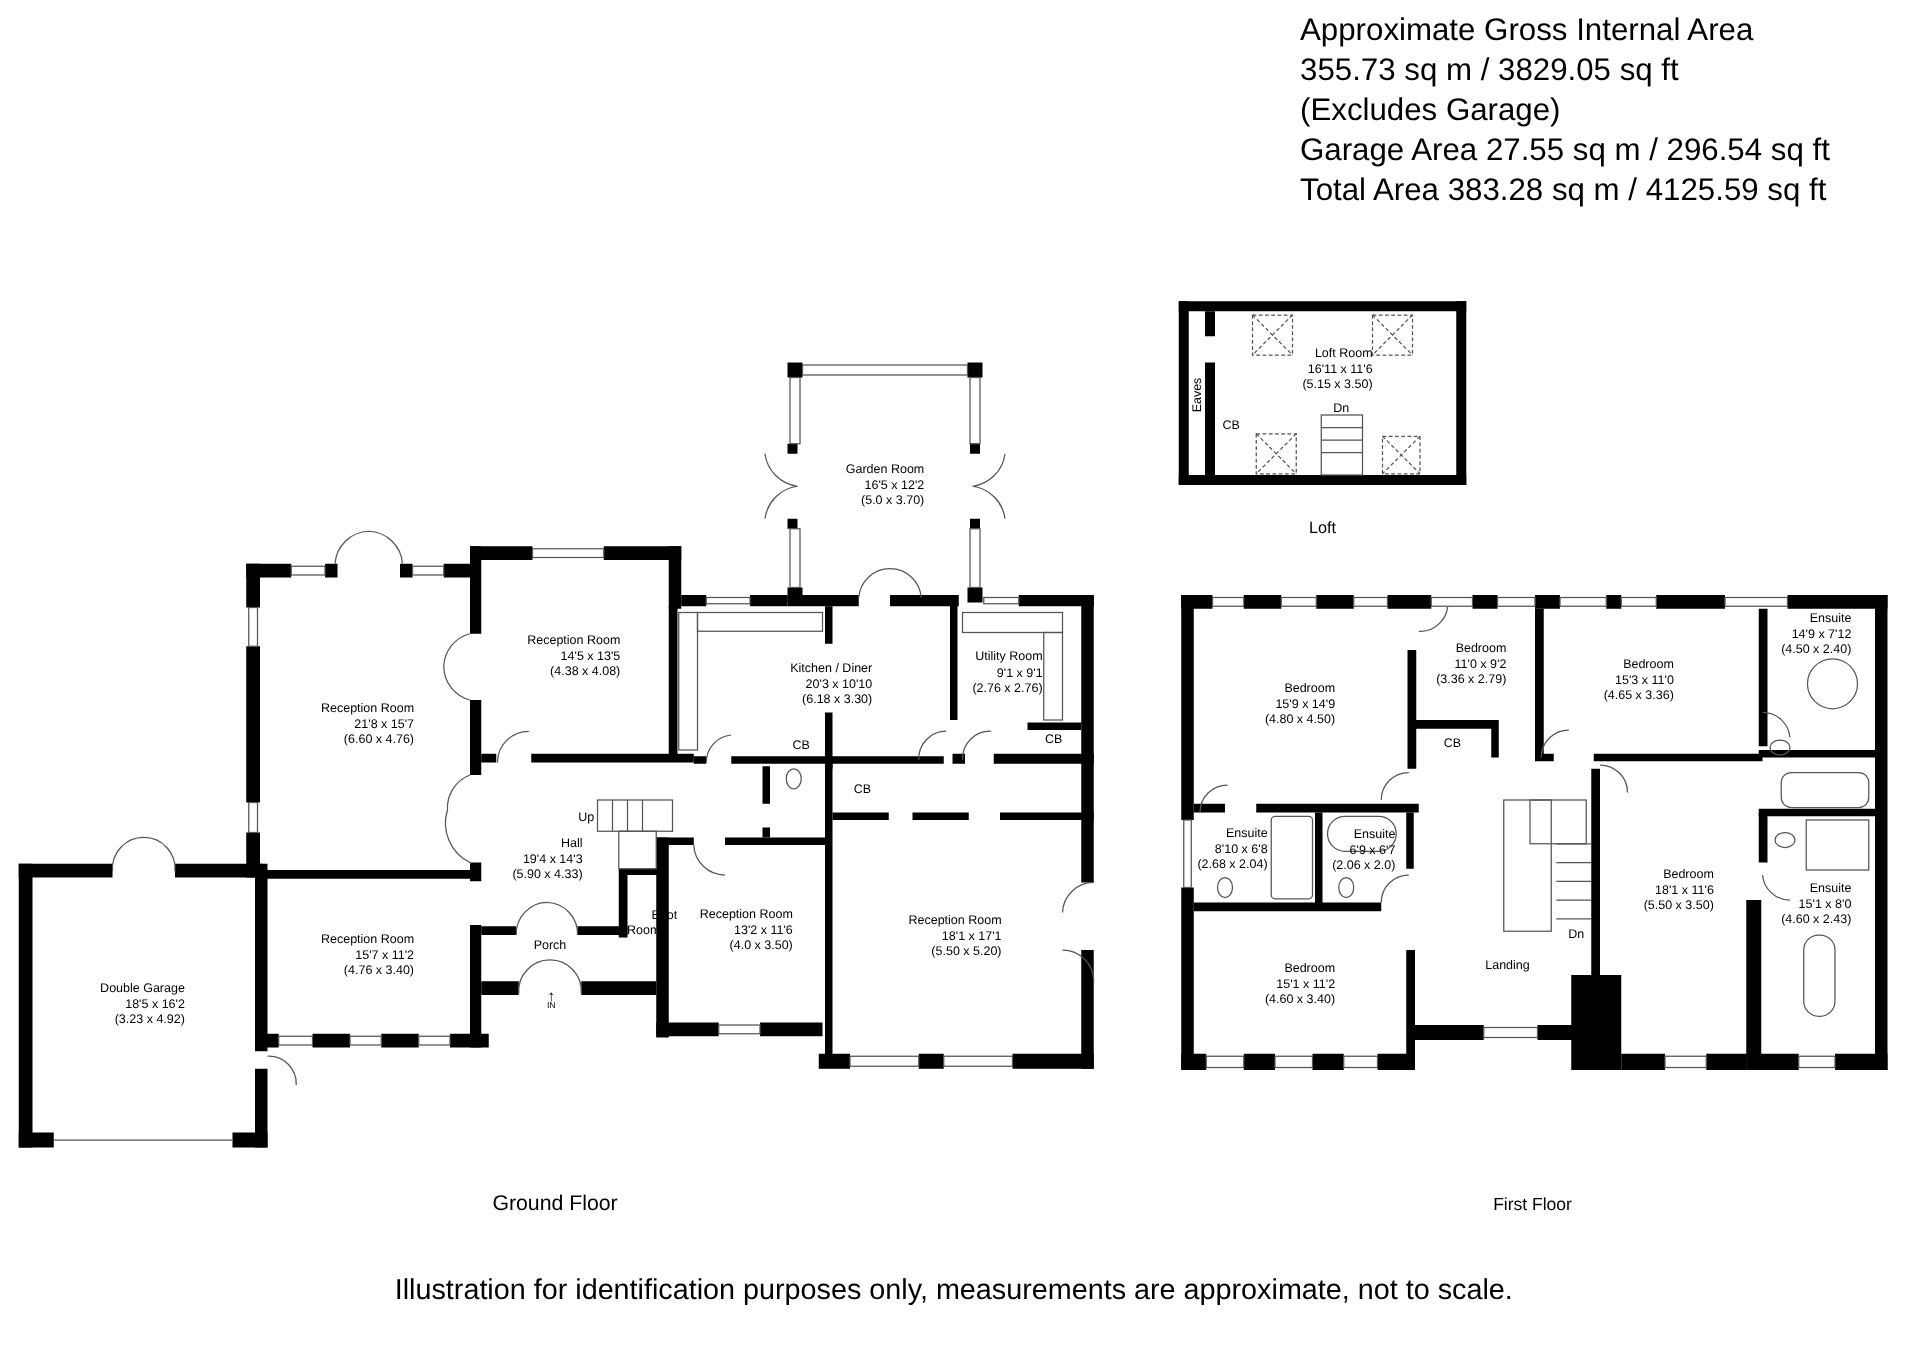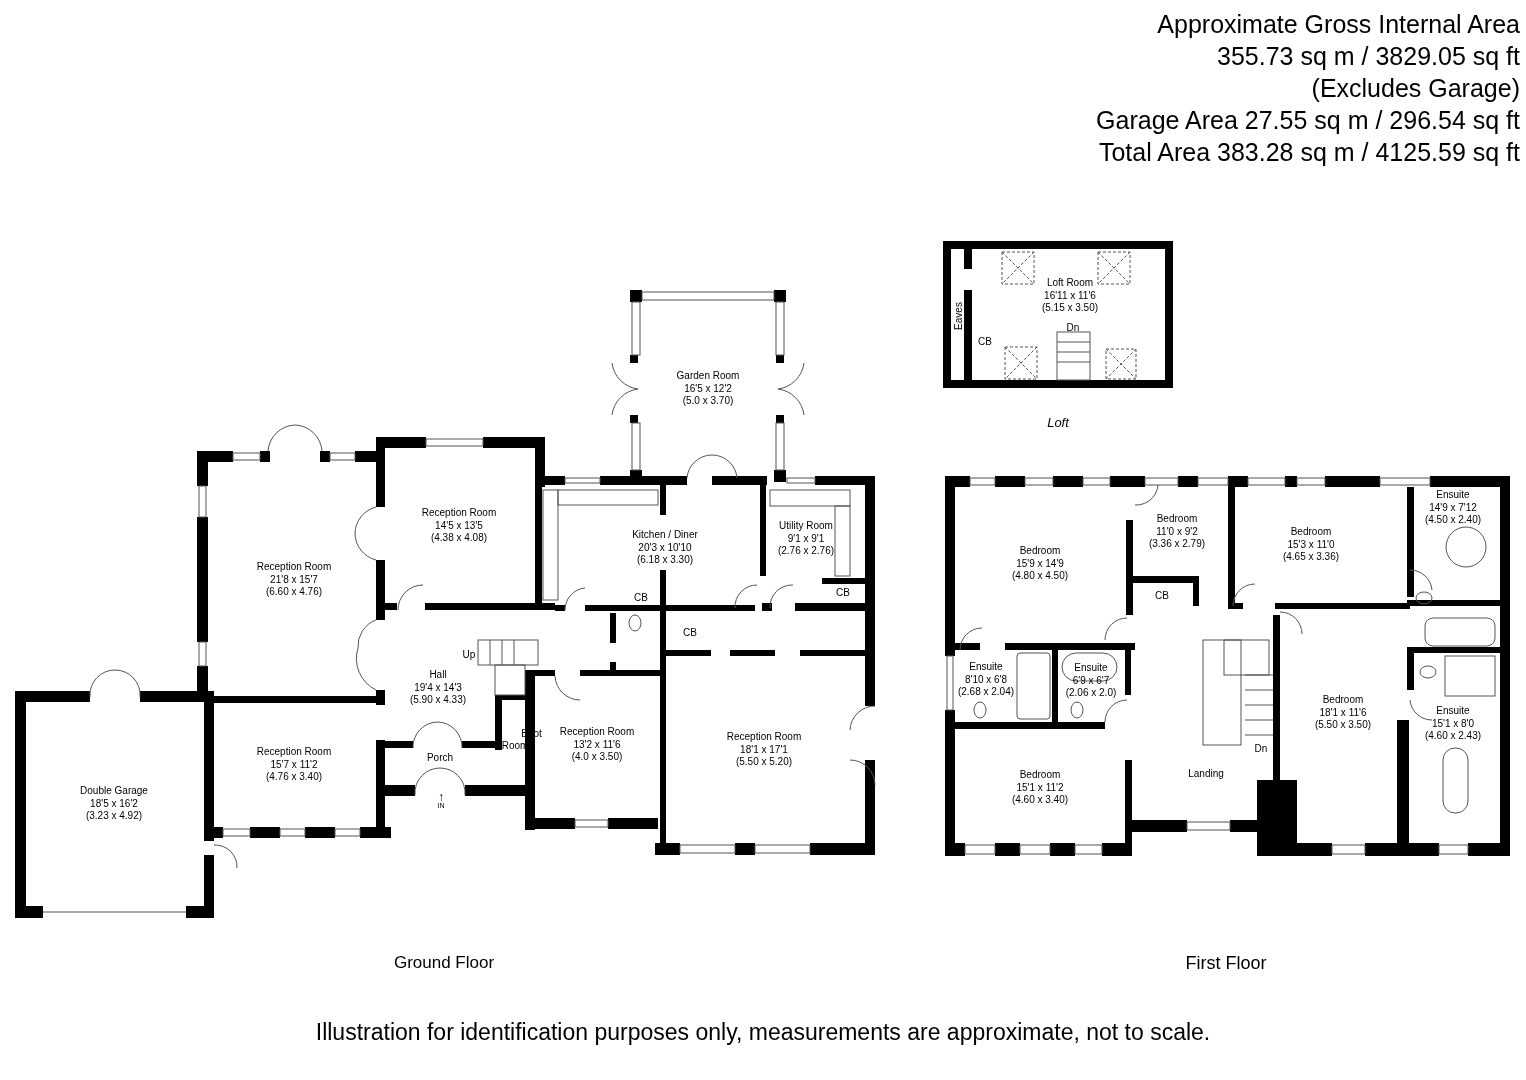--- a/index.html
+++ b/index.html
@@ -1,29 +1,29 @@
 <!DOCTYPE html>
 <html><head>
 <meta charset="utf-8">
 <style>
   html, body { margin: 0; padding: 0; background: #ffffff; }
   body { width: 1526px; height: 1080px; position: relative; overflow: hidden;
          font-family: "Liberation Sans", sans-serif; color: #000; }
-  .area-box { position: absolute; left: 1040px; top: 8px; width: 480px; text-align: right;
+  .area-box { position: absolute; left: 1040px; top: 8px; width: 480px; text-align: left;
               font-size: 25px; line-height: 32px; }
   .area-box div { white-space: nowrap; }
   svg.plan { position: absolute; left: 0; top: 0; }
   .lbl { position: absolute; transform: translate(-50%, -50%); text-align: center;
          font-size: 10px; line-height: 12.5px; white-space: nowrap; }
-  .lbl .n, .lbl .i, .lbl .m { display: block; }
+  .lbl .n, .lbl .i, .lbl .m { display: block; text-align: right; }
   .tag { position: absolute; transform: translate(-50%, -50%); font-size: 10px; white-space: nowrap; }
   .floor-title { position: absolute; transform: translate(-50%, -50%); white-space: nowrap; }
   .gf { left: 444px; top: 963px; font-size: 17px; }
-  .ff { left: 1226px; top: 963px; font-size: 18px; }
-  .lt { left: 1058px; top: 422px; font-size: 13px; font-style: italic; }
+  .ff { left: 1226px; top: 963px; font-size: 14px; }
+  .lt { left: 1058px; top: 422px; font-size: 13px; }
   .disclaimer { position: absolute; left: 763px; top: 1032px; transform: translate(-50%, -50%);
                 font-size: 23px; white-space: nowrap; }
   .eaves { position: absolute; left: 958px; top: 316px; transform: translate(-50%,-50%) rotate(-90deg);
            font-size: 10px; }
 </style>
 </head>
 <body>
 
 <div class="area-box">
   <div>Approximate Gross Internal Area</div>

